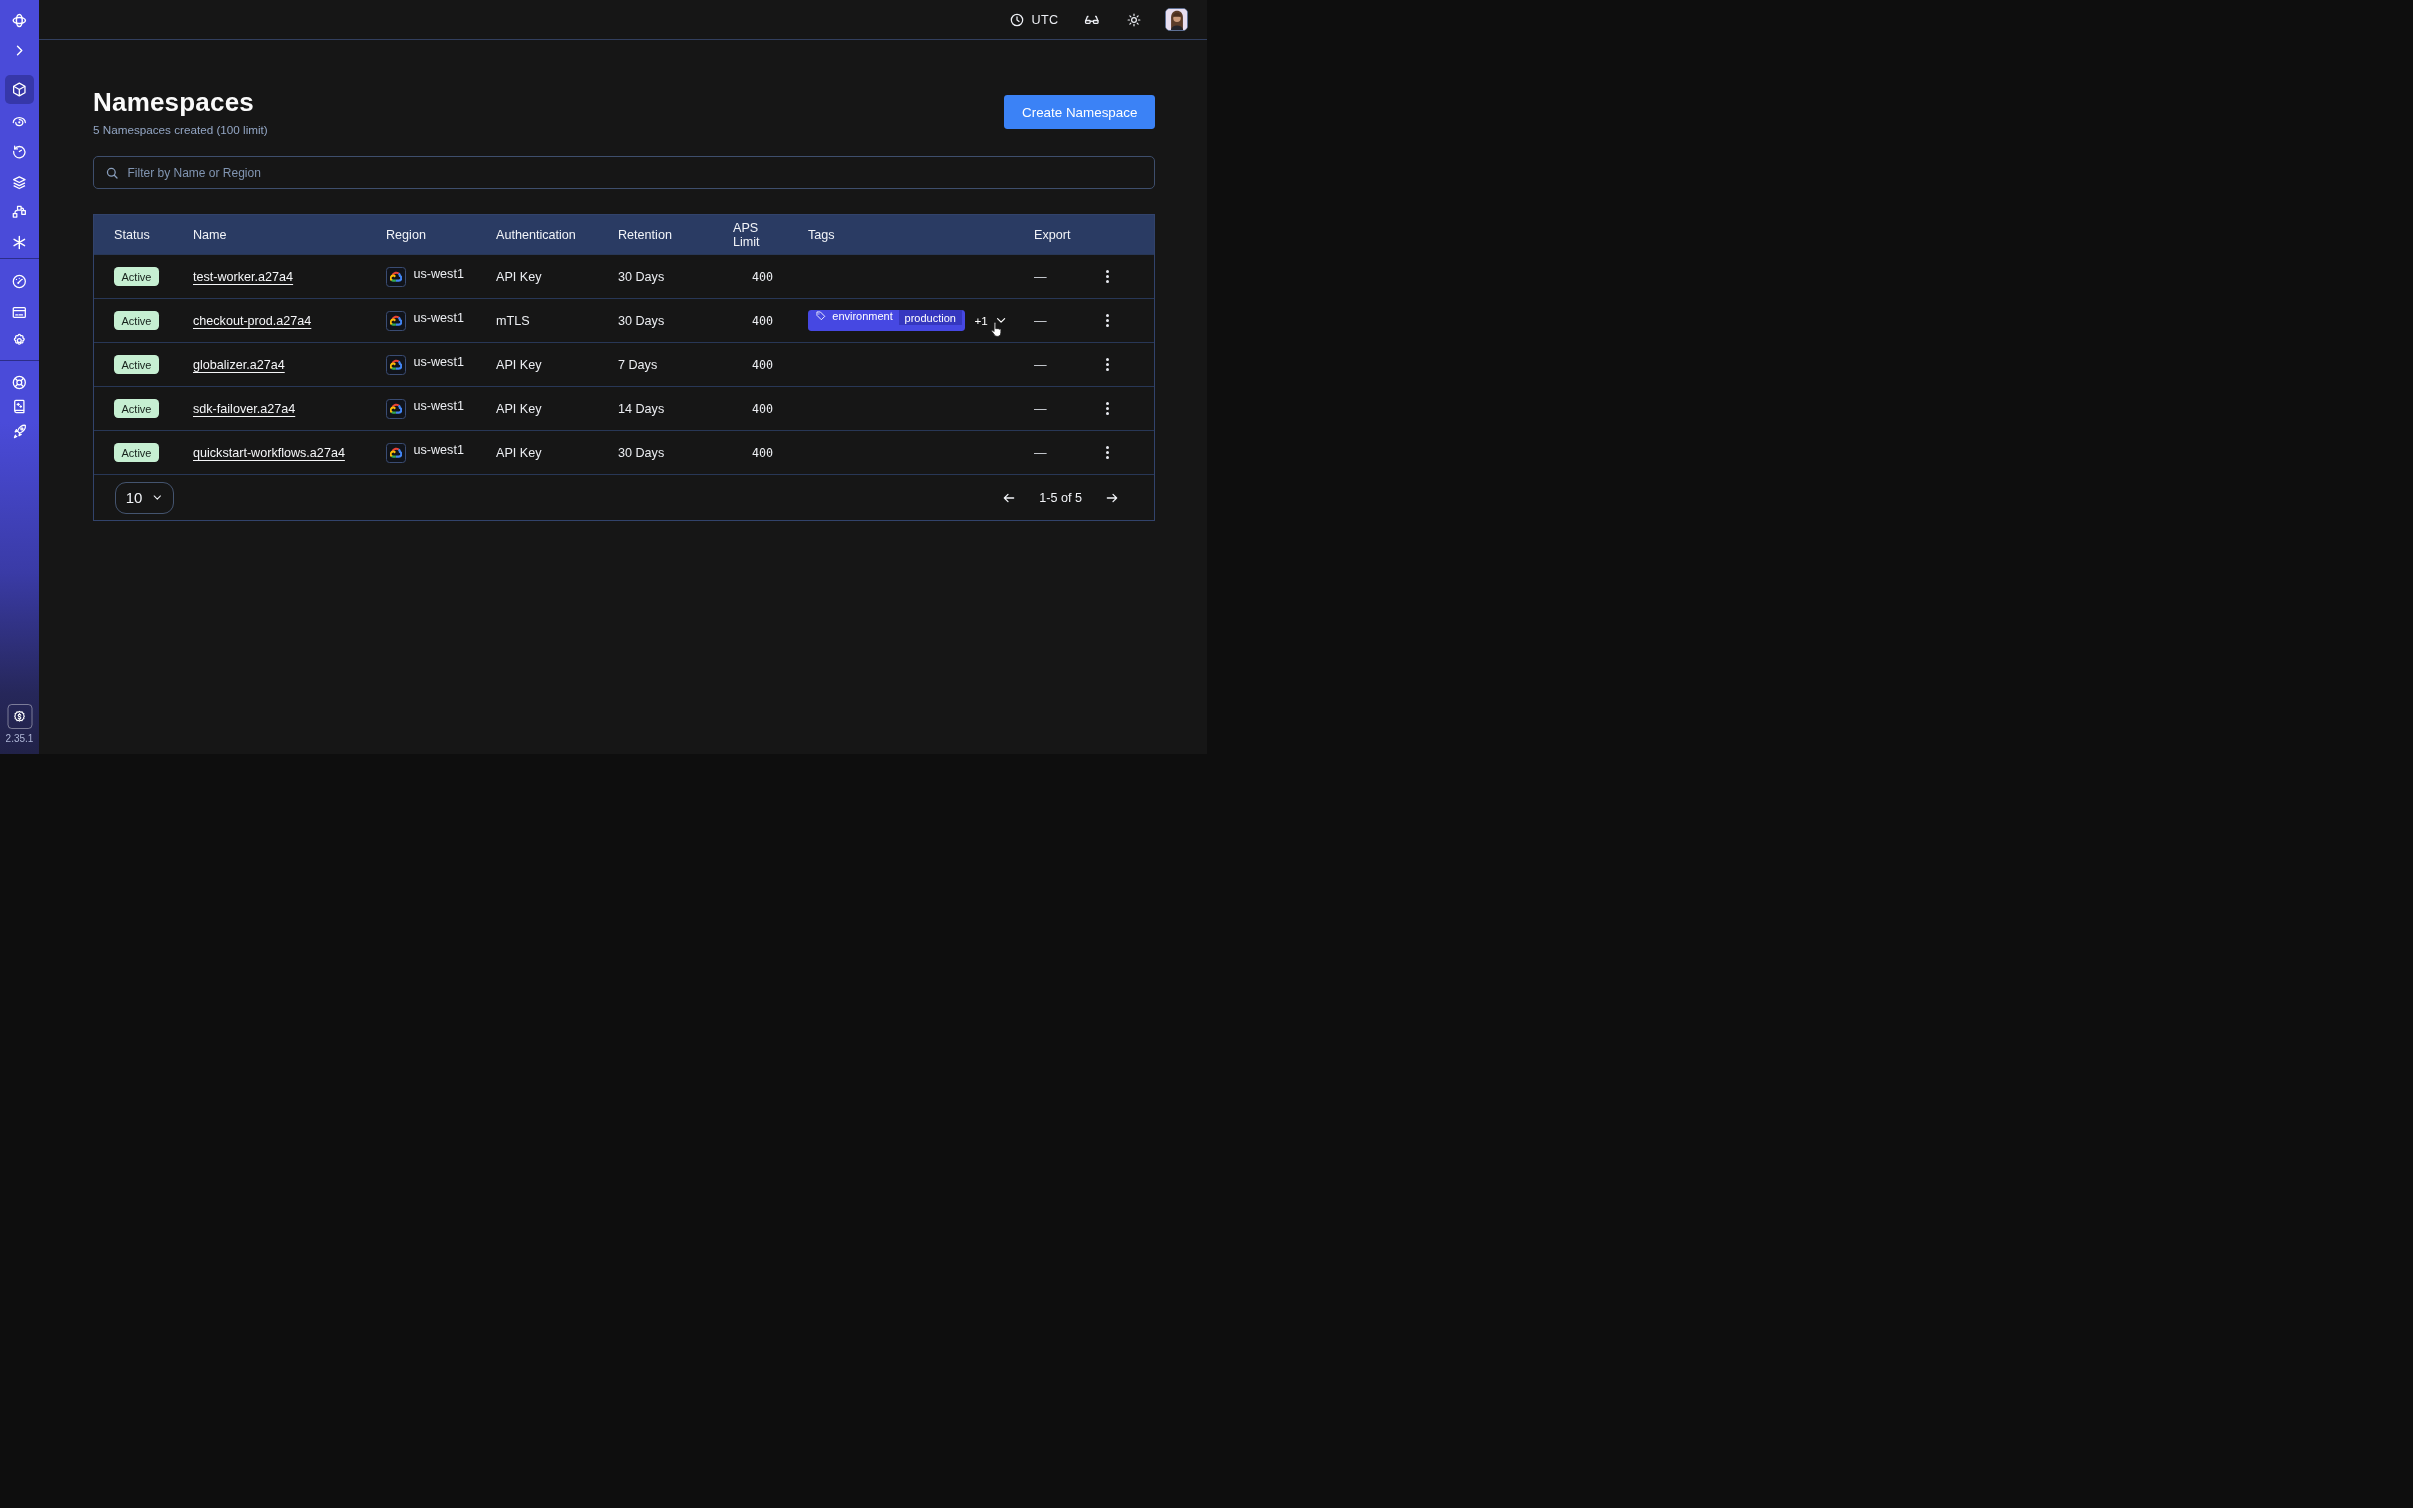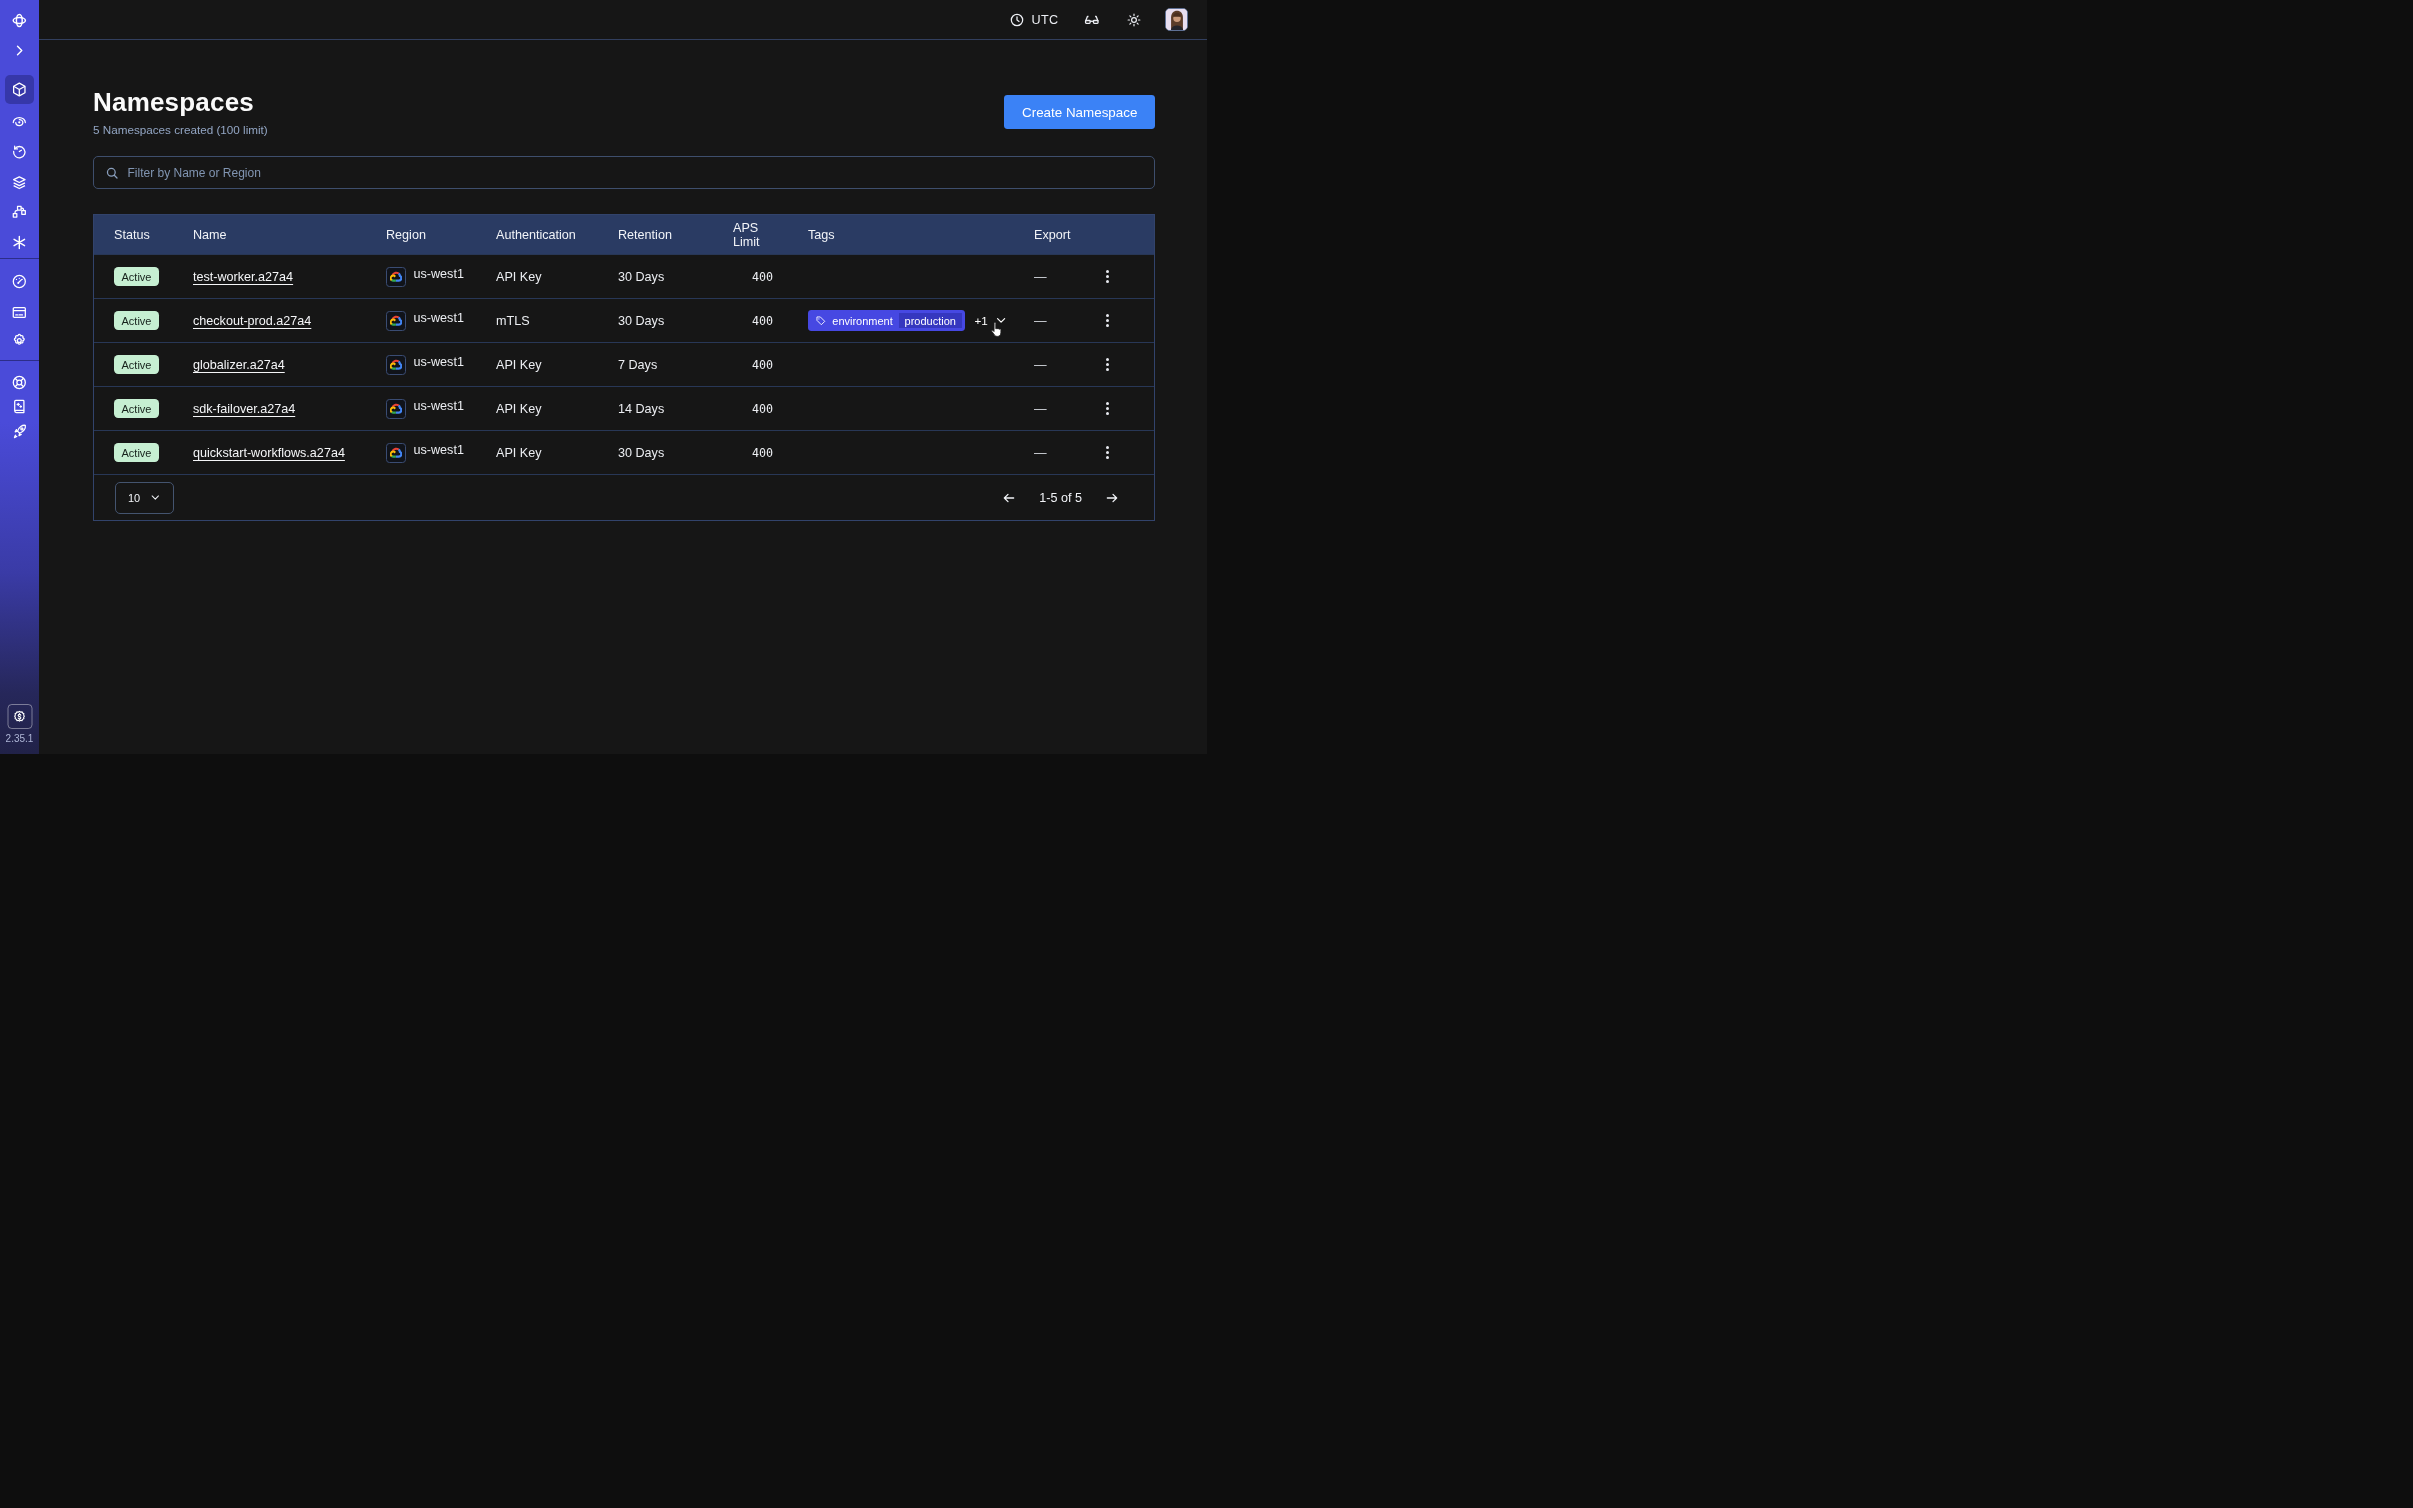--- a/index.html
+++ b/index.html
@@ -55,35 +55,35 @@
   .c-status { padding-left:20px; }
   .c-aps { text-align:right; padding-right:35px; font-family:"DejaVu Sans Mono",monospace; font-size:11.7px; }
   .thead .c-aps { font-family:inherit; text-align:left; padding-left:17px; font-size:12.6px; }
   .badge { display:inline-block; background:#C6EFD2; color:#16211B; font-size:11px; font-weight:500;
     padding:3.4px 7.5px; border-radius:4.2px; }
   .name-link { color:#F5F6F8; text-decoration:underline; text-underline-offset:2.5px; text-decoration-thickness:0.8px; cursor:pointer; }
   .region-cell { display:flex; align-items:flex-start; gap:7.5px; }
   .region-box { width:20px; height:20px; border:0.8px solid #3A4C73; border-radius:3.4px; background:#10131a;
     display:flex; align-items:center; justify-content:center; }
   .tags-cell { display:flex; align-items:center; }
-  .tag-chip { display:flex; align-items:center; gap:5.9px; height:21px; background:#4648E2; border-radius:3.4px;
+  .tag-chip { display:flex; align-items:flex-start; gap:5.9px; height:21px; background:#4648E2; border-radius:3.4px;
     padding:0 3.4px 0 6.7px; color:#fff; font-size:11px; cursor:pointer; }
   .tag-inner { background:#3537BF; border-radius:0; padding:1.7px 5.9px; }
   .tag-more { color:#fff; font-size:11.7px; margin-left:9.2px; }
   .tag-exp { margin-left:5.9px; color:#fff; display:flex; cursor:pointer; }
   .dash { color:#D6DAE0; }
   .kebab { width:23.5px; height:23.5px; margin-left:11.7px; display:flex; flex-direction:column; align-items:center;
     justify-content:center; gap:2.1px; background:none; border:none; cursor:pointer; }
   .kebab i { width:3.2px; height:3.2px; border-radius:50%; background:#E8EAF0; }
 
   
   .pagination { display:flex; align-items:center; justify-content:space-between; height:46px;
     border-top:0.8px solid #283756; padding:0 34px 0 21px; }
-  .page-size { width:59px; height:32px; border:0.8px solid #44546F; border-radius:5px; background:transparent;
-    color:#F2F4F8; font-size:11px; display:flex; align-items:center; justify-content:center; gap:8.4px; cursor:pointer; font-family:inherit; }
+  .page-size { width:59px; height:32px; border:0.8px solid #44546F; border-radius:11px; background:transparent;
+    color:#F2F4F8; font-size:15px; display:flex; align-items:center; justify-content:center; gap:8.4px; cursor:pointer; font-family:inherit; }
   .pager { display:flex; align-items:center; gap:22px; color:#F2F4F8; font-size:12.6px; }
   .pager-btn { background:none; border:none; color:#F2F4F8; display:flex; cursor:pointer; }
 
   
   .cursor { position:absolute; left:987px; top:319px; z-index:50; pointer-events:none; }
 </style>
 </head>
 <body>
 
 <div class="app">

